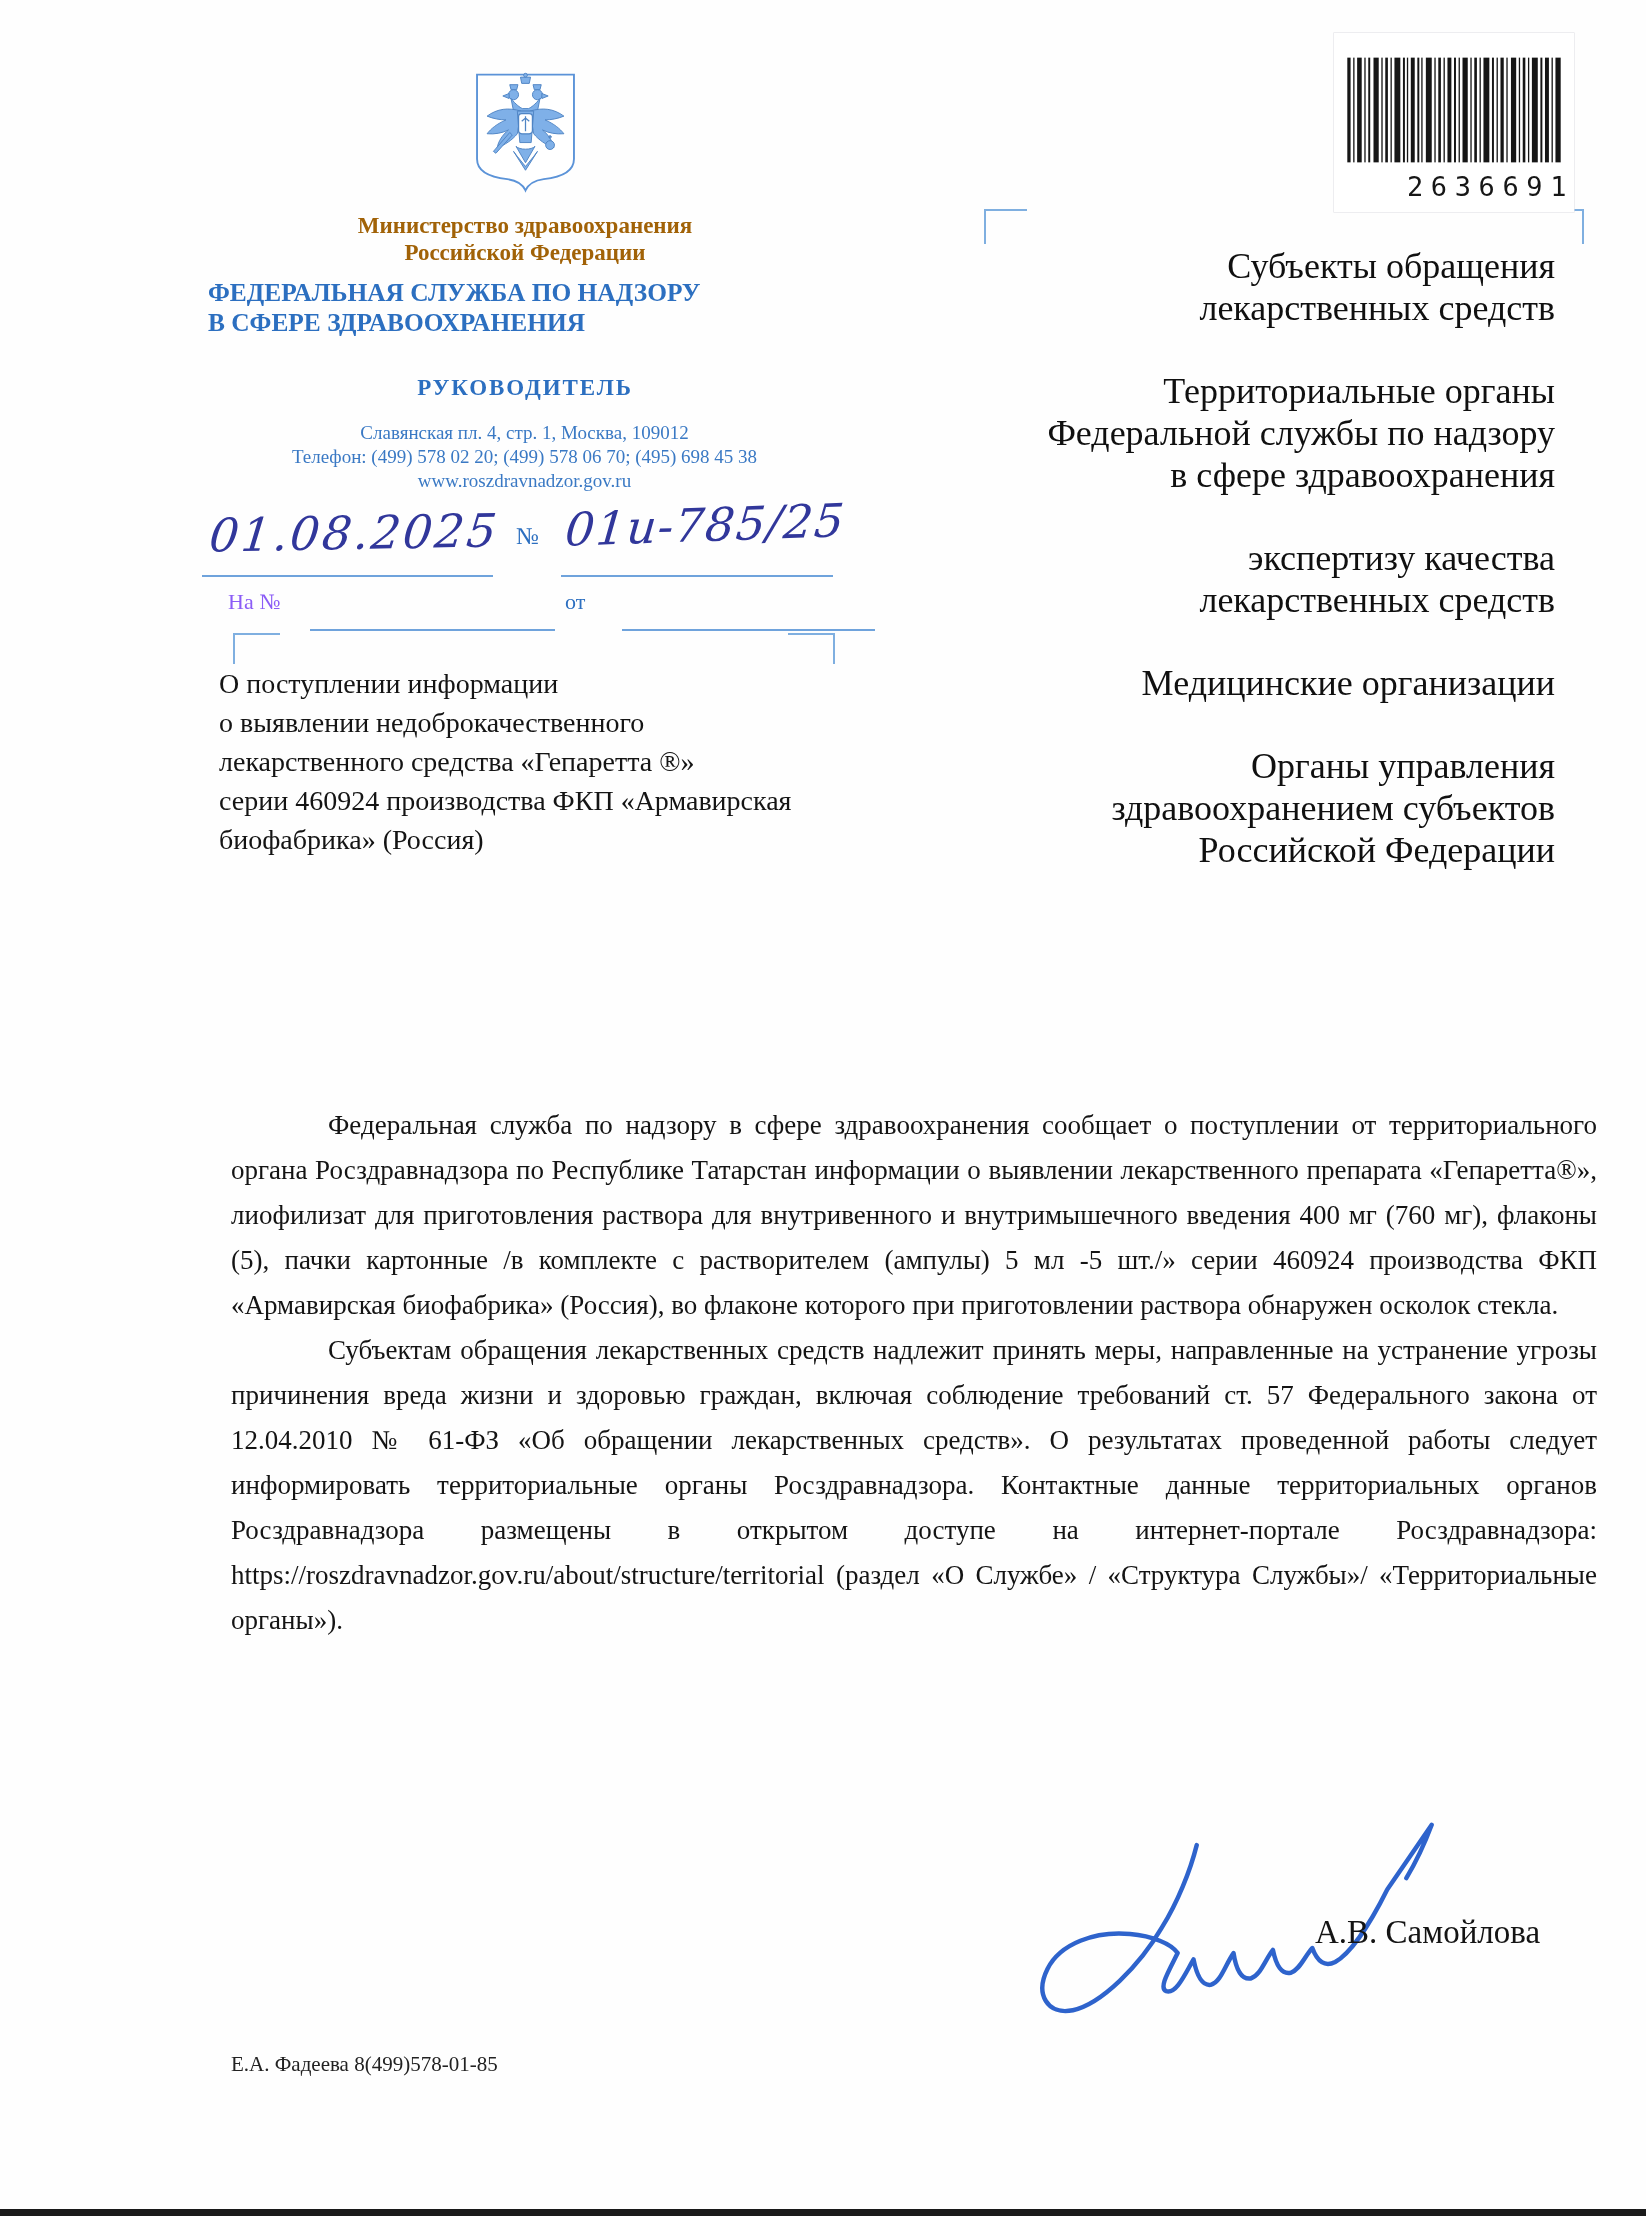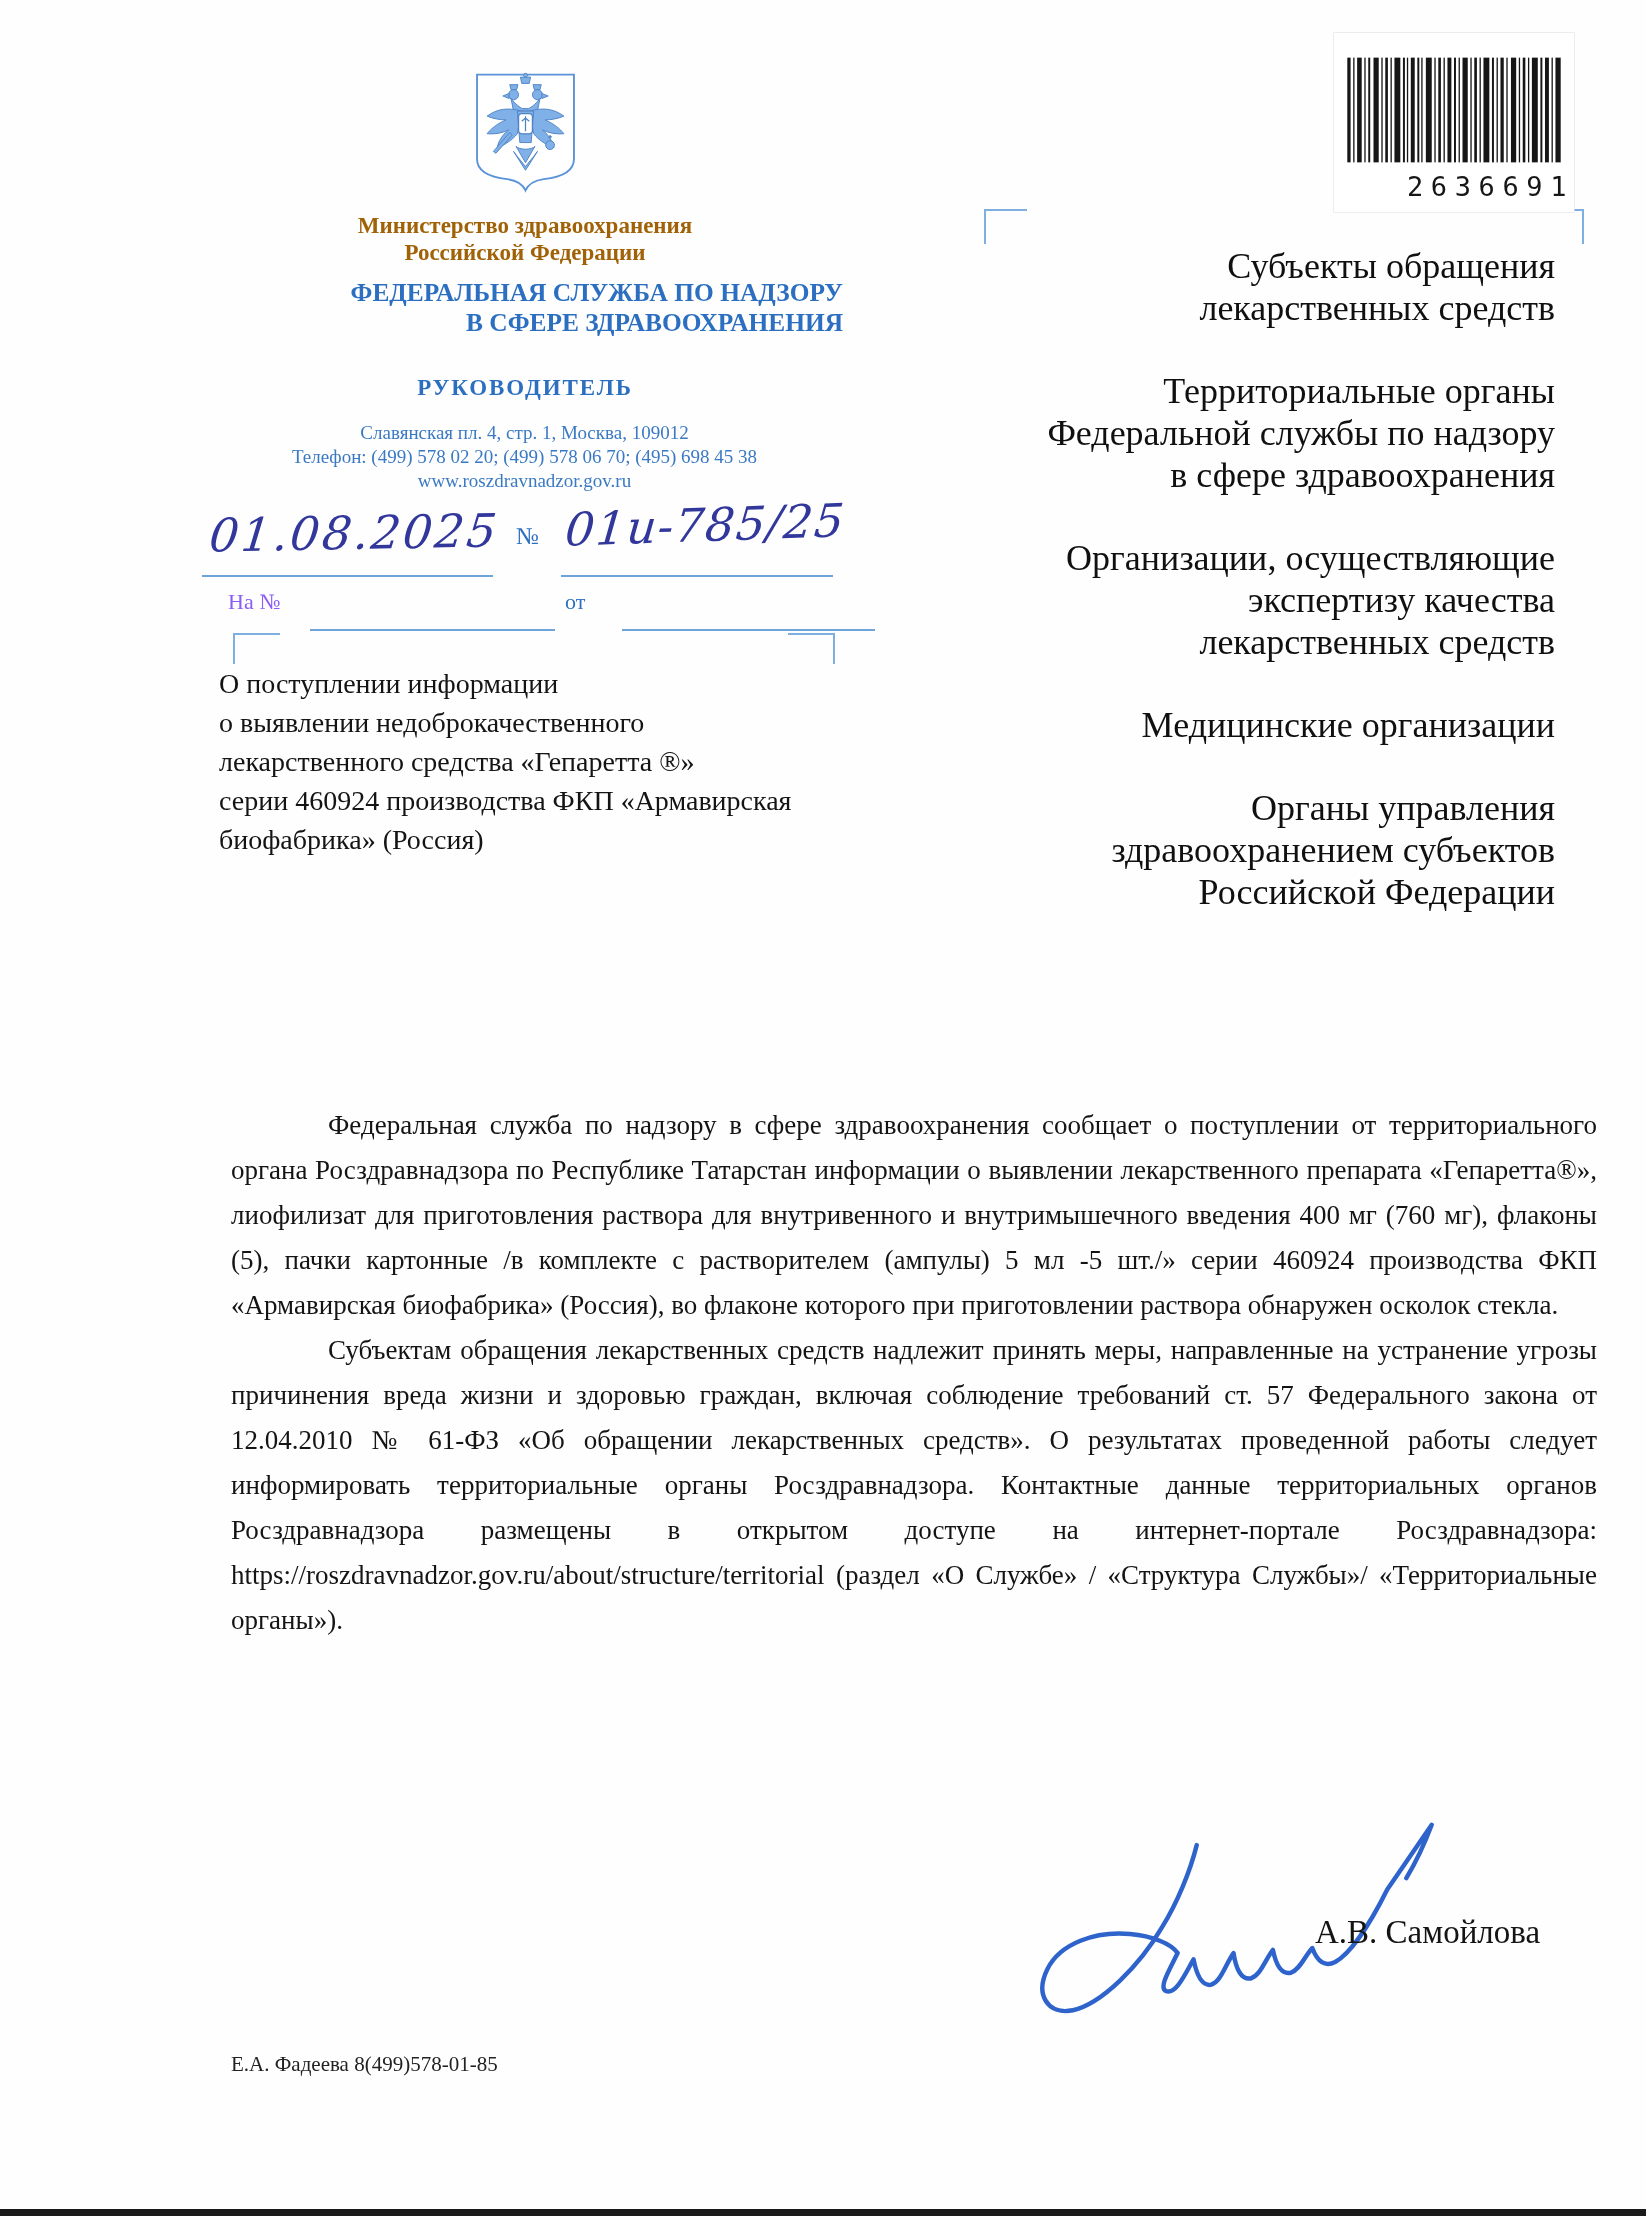--- a/index.html
+++ b/index.html
@@ -11,22 +11,22 @@
     overflow:hidden;
   }
   
   .emblem{position:absolute;left:472px;top:70px;width:107px;height:125px;}
   .ministry{
     position:absolute;left:207px;top:212px;width:636px;
     text-align:center;color:#a16207;font-weight:bold;
     font-size:23px;line-height:27px;
   }
   .service{
-    position:absolute;left:182px;top:277px;width:661px;
-    text-align:right;color:#2c6fc0;font-weight:bold;
+    position:absolute;left:208px;top:277px;width:661px;
+    text-align:left;color:#2c6fc0;font-weight:bold;
     font-size:25.4px;line-height:30px;
   }
   .ruk{
     position:absolute;left:207px;top:375px;width:636px;
     text-align:center;color:#2c6fc0;font-weight:bold;
     font-size:23px;letter-spacing:1.9px;
   }
   .contact-block{
     position:absolute;left:175px;top:421px;width:699px;
     text-align:center;color:#3a79c4;font-size:19px;line-height:24px;
@@ -231,21 +231,20 @@
     <div class="recipient">
       <div>Субъекты обращения</div>
       <div>лекарственных средств</div>
     </div>
     <div class="recipient">
       <div>Территориальные органы</div>
       <div>Федеральной службы по надзору</div>
       <div>в сфере здравоохранения</div>
     </div>
     <div class="recipient">
-      <div>Организации, осуществляющие</div>
       <div>экспертизу качества</div>
       <div>лекарственных средств</div>
     </div>
     <div class="recipient">
       <div>Медицинские организации</div>
     </div>
     <div class="recipient">
       <div>Органы управления</div>
       <div>здравоохранением субъектов</div>
       <div>Российской Федерации</div>

